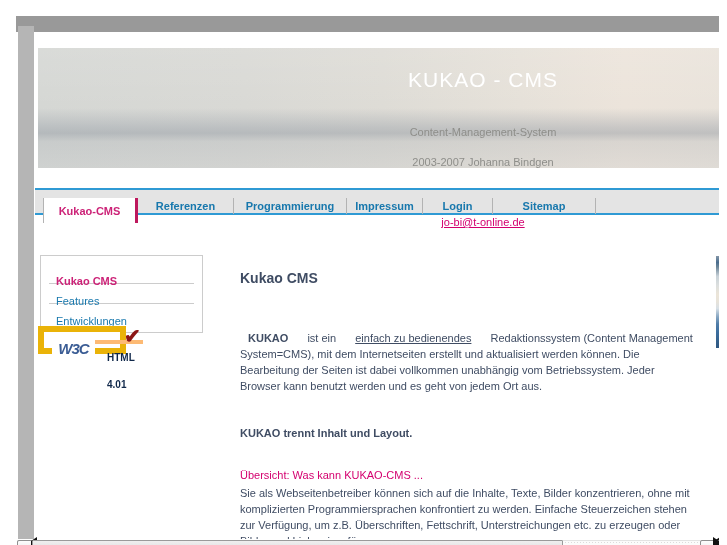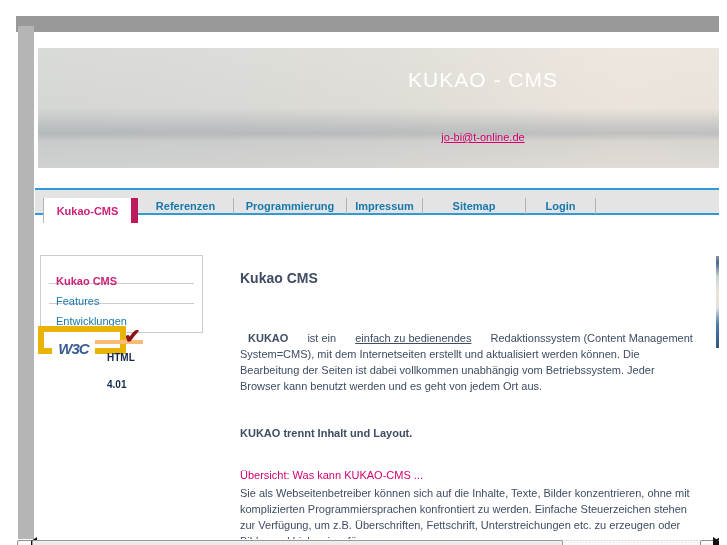--- a/index.html
+++ b/index.html
@@ -57,21 +57,21 @@
   .header-mail { display:inline-block; margin-top:23px; font-size:11px; color:#d4006f; text-decoration:underline; }
 
   
   .nav { position:absolute; left:19px; top:172px; width:693px; height:27px;
     border-top:2px solid #2f9ad4; border-bottom:2px solid #2f9ad4;
     background:#e4e4e4; display:flex; }
   .tab { height:100%; display:flex; align-items:center; justify-content:center;
     font-size:11px; font-weight:bold; color:#1878ad; border-right:1px solid #b3b3b3;
     cursor:pointer; }
   .tab.active { background:#fff; color:#cc2277; position:relative; height:25px;
-    margin-bottom:-2px; border-right:7px solid #be185d; border-left:1px solid #b3b3b3; }
+    margin-bottom:-2px; border-right:3px solid #be185d; border-left:1px solid #b3b3b3; }
   .tab-fill { flex:1; border-right:none; }
 
   
   .side-menu { position:absolute; left:24px; top:239px; width:163px;
     border:1px solid #ccc; background:#fff; }
   .side-item { height:20px; line-height:19px; padding-left:7px; font-size:11px;
     color:#1878ad; border-bottom:1px solid #ccc; cursor:pointer; }
   .side-item:last-child { border-bottom:none; }
   .side-item.active { color:#cc2277; font-weight:bold; }
 
@@ -104,31 +104,35 @@
 <body>
 
 <div id="screen">
 
   <div class="top-bar"></div>
   <div class="left-border"></div>
 
   <div class="header-img">
     <div class="header-text">
       <div class="header-title">KUKAO - CMS</div>
+      <div class="header-sub">
+        <div>Content-Management-System</div>
+        <div>2003-2007 Johanna Bindgen</div>
+      </div>
       <a class="header-mail">jo-bi@t-online.de</a>
     </div>
   </div>
 
   <div class="nav">
     <div class="tab active" style="width:95px">Kukao-CMS</div>
     <div class="tab" style="width:96px">Referenzen</div>
     <div class="tab" style="width:113px">Programmierung</div>
     <div class="tab" style="width:76px">Impressum</div>
+    <div class="tab" style="width:70px">Login</div>
     <div class="tab" style="width:103px">Sitemap</div>
-    <div class="tab" style="width:70px">Login</div>
     <div class="tab tab-fill"></div>
   </div>
 
   <div class="side-menu">
     <div class="side-item active">Kukao CMS</div>
     <div class="side-item">Features</div>
     <div class="side-item">Entwicklungen</div>
   </div>
 
   <div class="w3c-badge">

